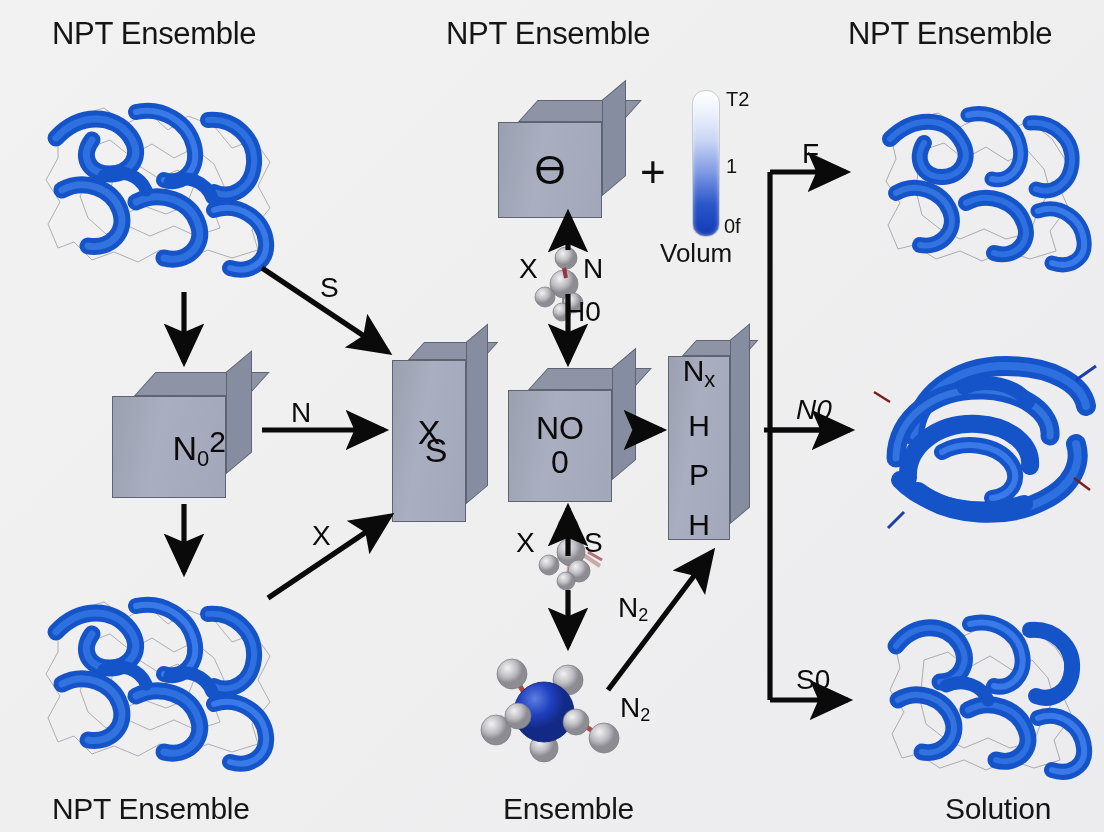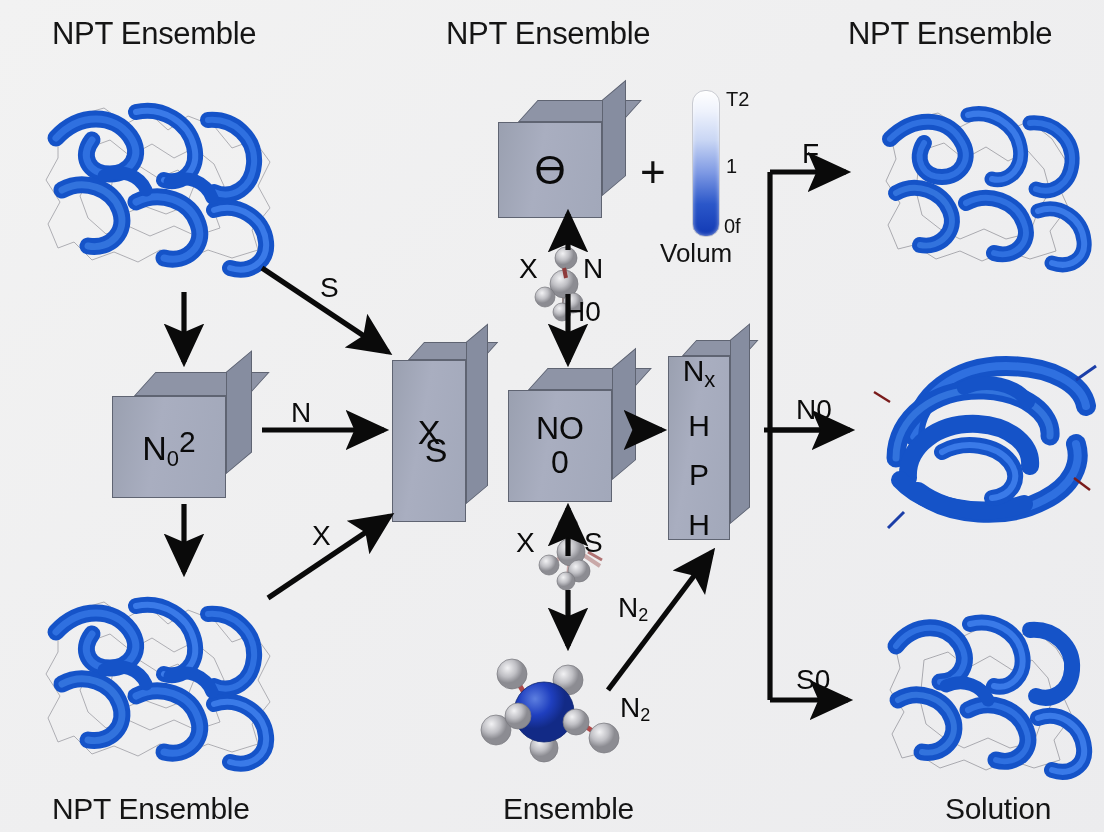--- a/index.html
+++ b/index.html
@@ -292,21 +292,21 @@
       </g>
     </svg>
   </div>
 
   <div class="box3d" style="left:112px; top:372px; width:146px; height:126px;">
     <div class="face-top" style="left:22px; top:0;   width:114px; height:24px;
          transform: skewX(-42deg); transform-origin: bottom left;"></div>
     <div class="face-side" style="left:114px; top:0;  width:26px; height:102px;
          transform: skewY(-40deg); transform-origin: top left;"></div>
     <div class="face-front" style="width:114px; height:102px;"></div>
-    <div class="box-text" style="width:114px; height:100px;">
+    <div class="box-text" style="width:114px; height:100px;align-items:flex-end;">
       <span><span>N</span><sub>0</sub><sup>2</sup></span>
     </div>
   </div>
 
   <div class="box3d" style="left:392px; top:342px; width:108px; height:180px;">
     <div class="face-top" style="left:16px; top:0;  width:74px; height:18px;
          transform: skewX(-42deg); transform-origin: bottom left;"></div>
     <div class="face-side" style="left:74px; top:0;  width:22px; height:162px;
          transform: skewY(-40deg); transform-origin: top left;"></div>
     <div class="face-front" style="width:74px; height:162px;"></div>
@@ -465,21 +465,21 @@
       <line x1="770" y1="172" x2="846" y2="172"></line>
       <line x1="770" y1="430" x2="850" y2="430"></line>
       <line x1="770" y1="700" x2="848" y2="700"></line>
     </g>
   </svg>
 
   <div class="arrow-label" style="left:320px; top:272px;">S</div>
   <div class="arrow-label" style="left:291px; top:397px;">N</div>
   <div class="arrow-label" style="left:312px; top:520px;">X</div>
   <div class="arrow-label" style="left:802px; top:138px;">F</div>
-  <div class="arrow-label" style="left:796px; top:394px;">N0</div>
+  <div class="arrow-label" style="left:796px; top:394px;font-style:italic;">N0</div>
   <div class="arrow-label" style="left:796px; top:664px;">S0</div>
   <div class="arrow-label" style="left:618px; top:592px;"><span>N</span><sub>2</sub></div>
 
   <div class="mol-label" style="left:519px; top:253px;">X</div>
   <div class="mol-label" style="left:583px; top:253px;">N</div>
   <div class="mol-label" style="left:565px; top:296px;">H0</div>
   <div class="mol-label" style="left:516px; top:527px;">X</div>
   <div class="mol-label" style="left:584px; top:527px;">S</div>
   <div class="mol-label" style="left:620px; top:692px;"><span>N</span><sub>2</sub></div>
 

